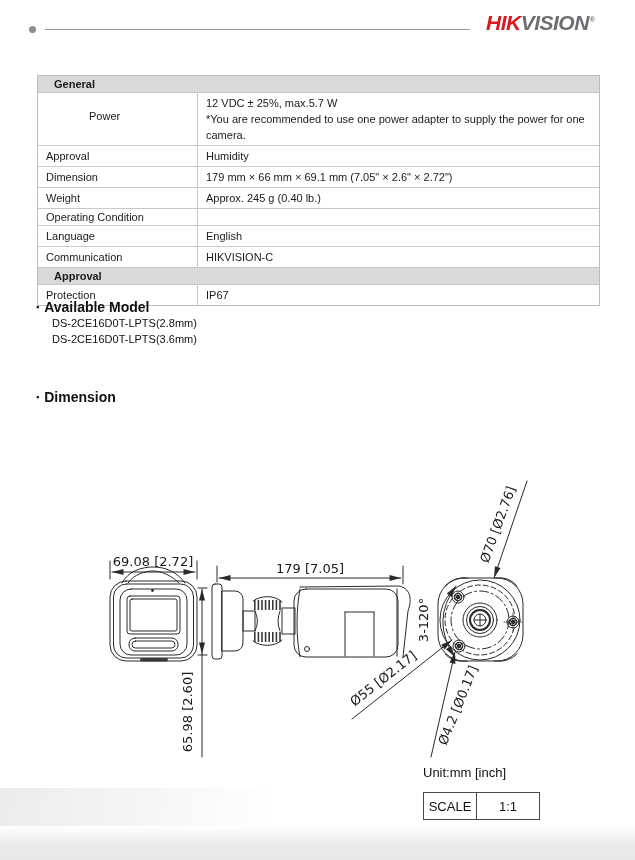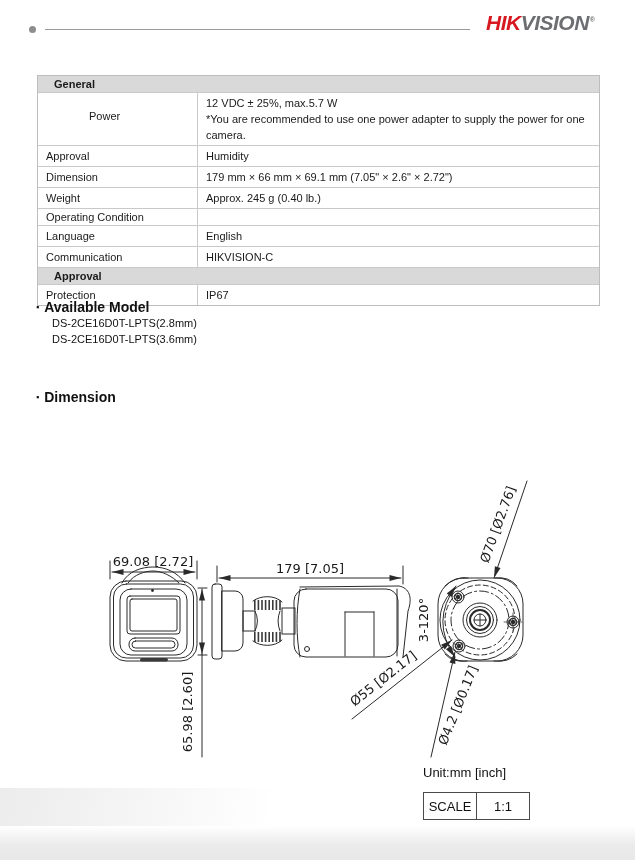--- a/index.html
+++ b/index.html
@@ -31,21 +31,21 @@
   .scell-v .ln{line-height:16px;}
   .scell-l.top{align-items:flex-start;padding-top:3px;}
   
   .h-block{position:absolute;left:36px;font-weight:bold;font-size:14px;color:#111;}
   .h-block .blt{font-size:9px;vertical-align:2px;margin-right:5px;}
   .model-line{position:absolute;left:52px;font-size:11px;color:#111;text-align:right;}
   
   svg.draw{position:absolute;left:0;top:425px;}
   svg.draw text{font-family:"DejaVu Sans",sans-serif;font-size:13px;fill:#1a1a1a;}
   .unit-note{position:absolute;left:423px;top:765px;font-size:13px;color:#111;}
-  .scale-box{position:absolute;left:423px;top:792px;width:107px;height:28px;border:1px solid #4a4a4a;
+  .scale-box{position:absolute;left:423px;top:792px;width:117px;height:28px;border:1px solid #4a4a4a;
         display:flex;font-size:13px;color:#111;box-sizing:border-box;}
   .scale-box .c1{width:52px;border-right:1px solid #4a4a4a;display:flex;align-items:center;justify-content:center;}
   .scale-box .c2{flex:1;display:flex;align-items:center;justify-content:center;}
 </style>
 </head>
 <body>
 
 <div class="page">
 
   <div class="fade-bottom-left"></div>

